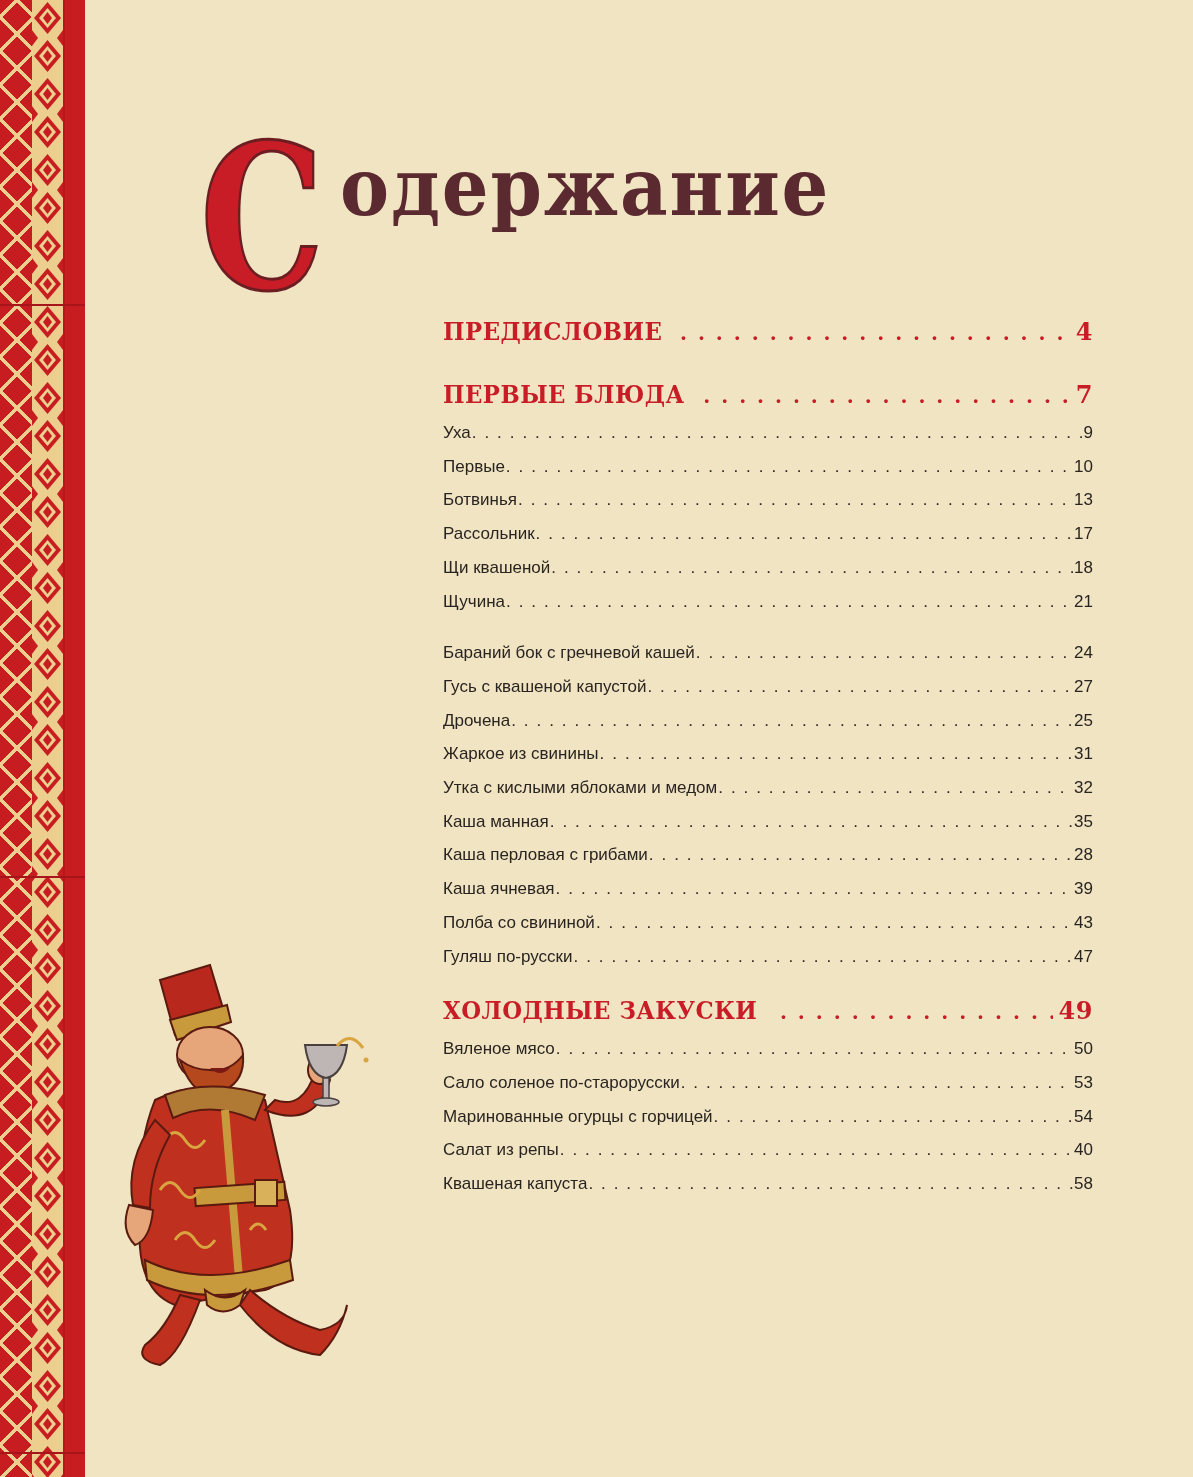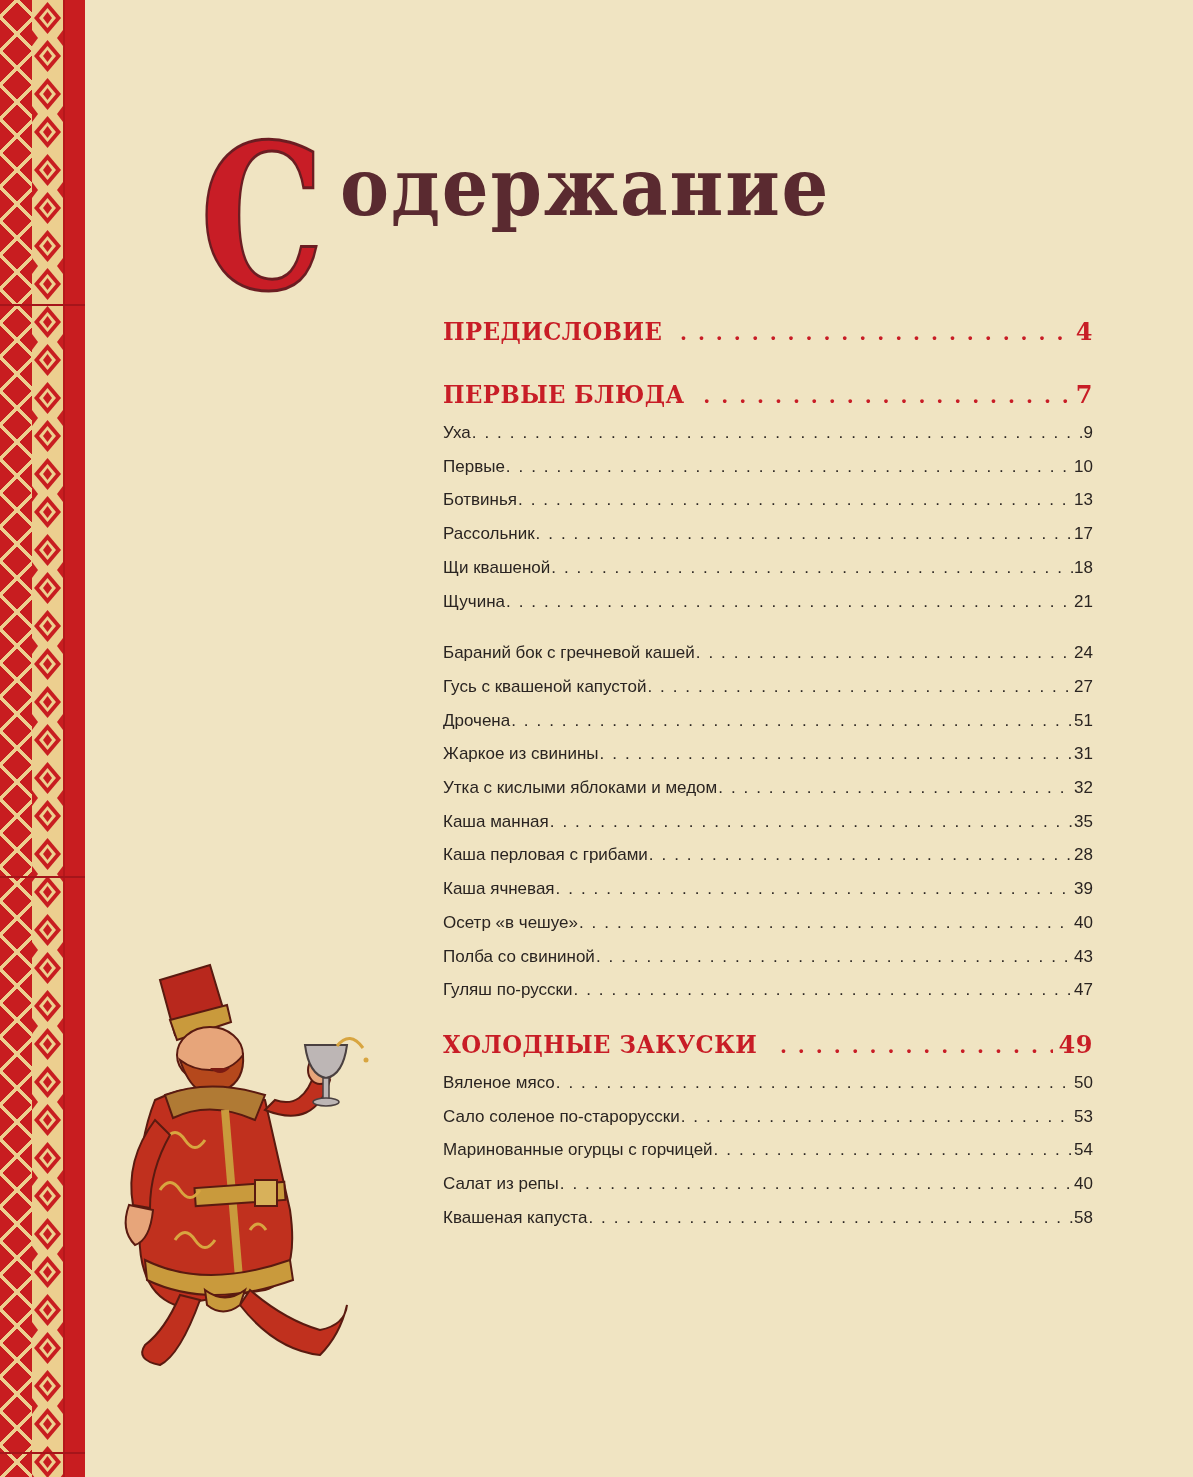--- a/index.html
+++ b/index.html
@@ -178,21 +178,21 @@
       <span class="pg">24</span>
     </div>
   <div class="item">
       <span class="lbl">Гусь с квашеной капустой</span>
       <span class="dots"></span>
       <span class="pg">27</span>
     </div>
   <div class="item">
       <span class="lbl">Дрочена</span>
       <span class="dots"></span>
-      <span class="pg">51</span>
+      <span class="pg">25</span>
     </div>
   <div class="item">
       <span class="lbl">Жаркое из свинины</span>
       <span class="dots"></span>
       <span class="pg">31</span>
     </div>
   <div class="item">
       <span class="lbl">Утка с кислыми яблоками и медом</span>
       <span class="dots"></span>
       <span class="pg">32</span>
@@ -204,25 +204,20 @@
     </div>
   <div class="item">
       <span class="lbl">Каша перловая с грибами</span>
       <span class="dots"></span>
       <span class="pg">28</span>
     </div>
   <div class="item">
       <span class="lbl">Каша ячневая</span>
       <span class="dots"></span>
       <span class="pg">39</span>
-    </div>
-  <div class="item">
-      <span class="lbl">Осетр «в чешуе»</span>
-      <span class="dots"></span>
-      <span class="pg">40</span>
     </div>
   <div class="item">
       <span class="lbl">Полба со свининой</span>
       <span class="dots"></span>
       <span class="pg">43</span>
     </div>
   <div class="item">
       <span class="lbl">Гуляш по-русски</span>
       <span class="dots"></span>
       <span class="pg">47</span>

